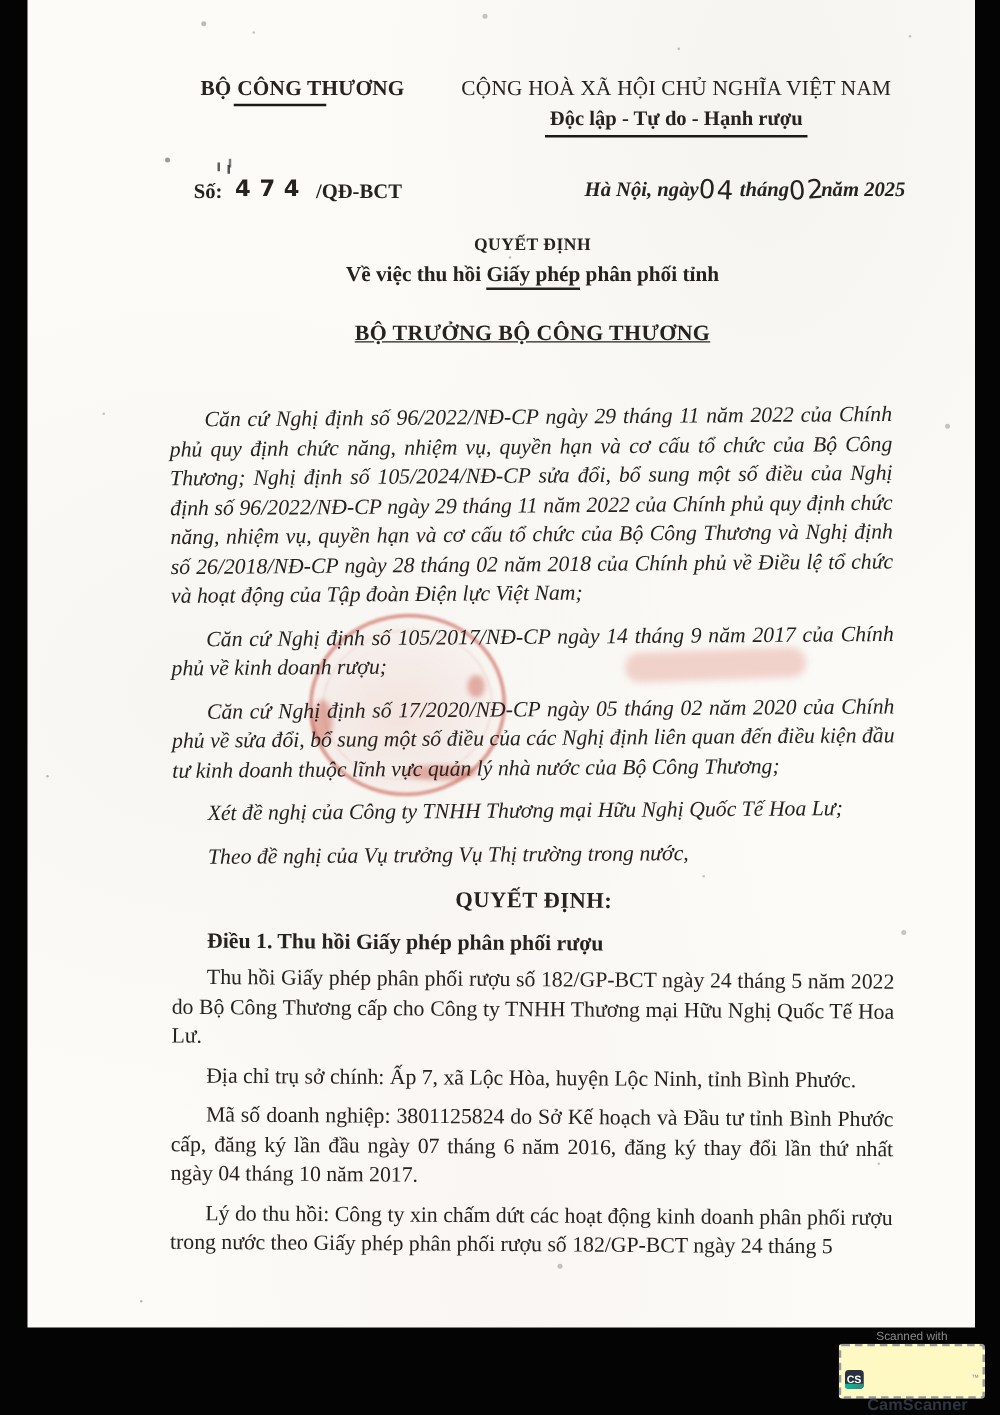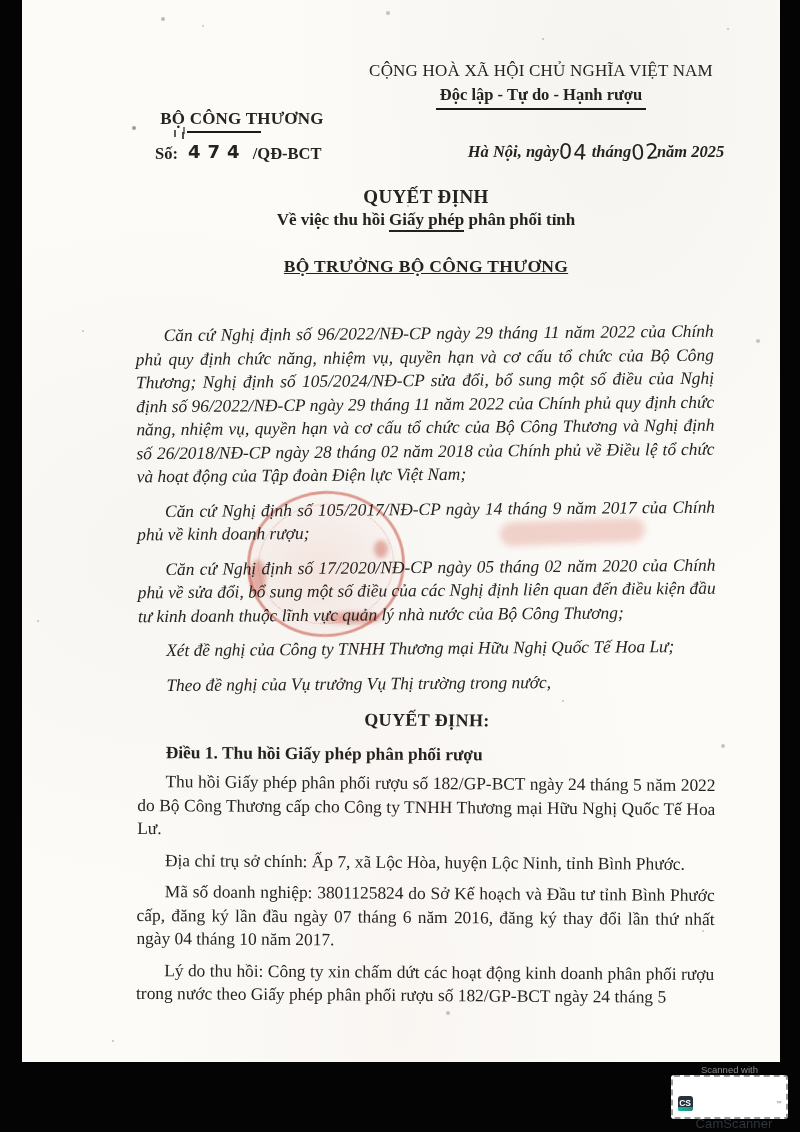--- a/index.html
+++ b/index.html
@@ -14,41 +14,41 @@
     box-shadow:140px 18px 0 1px rgba(70,70,70,.35), 180px 25px 0 0 rgba(70,70,70,.3),
       365px 12px 0 1px rgba(70,70,70,.3), 520px 38px 0 0 rgba(70,70,70,.35),
       705px 28px 0 0 rgba(70,70,70,.3), 111px 127px 0 1px rgba(60,60,60,.5),
       385px 205px 0 0 rgba(70,70,70,.35), 60px 330px 0 0 rgba(70,70,70,.3),
       735px 340px 0 1px rgba(70,70,70,.3), 15px 620px 0 0 rgba(70,70,70,.35),
       540px 700px 0 0 rgba(70,70,70,.3), 700px 745px 0 1px rgba(70,70,70,.3),
       260px 862px 0 0 rgba(70,70,70,.35), 680px 930px 0 0 rgba(70,70,70,.3),
       425px 1012px 0 1px rgba(70,70,70,.3), 90px 1040px 0 0 rgba(70,70,70,.35);}
   
   .agency{position:absolute;left:135px;top:60px;width:170px;text-align:center;
-          font-weight:bold;font-size:17px;line-height:21px;letter-spacing:.2px;margin-top:48px;}
+          font-weight:bold;font-size:17px;line-height:21px;letter-spacing:.2px;}
   .agency-rule{width:74px;height:2px;background:#1c1a18;margin:2px auto 0 30px;}
   .nation-col{position:absolute;left:318px;top:60px;width:402px;text-align:center;}
   .nation{font-weight:normal;font-size:17px;line-height:22px;letter-spacing:.2px;}
   .motto{margin-top:3px;font-weight:bold;font-size:16.5px;}
   .motto span{display:inline-block;border-bottom:2px solid #1c1a18;padding:0 4px 3px;}
   
   .num-row{position:absolute;left:133px;top:138px;width:590px;height:34px;}
   .doc-num{position:absolute;left:0;top:4px;font-size:16.5px;font-weight:bold;}
   .hand-num{font-family:"DejaVu Sans",sans-serif;font-weight:bold;font-size:18px;
             letter-spacing:7px;margin:0 2px 0 6px;display:inline-block;transform:translateY(-1px);}
   .ink-a{position:absolute;left:19px;top:-12px;width:2px;height:7px;background:rgba(40,40,40,.75);
          box-shadow:8px 2px 0 0 rgba(40,40,40,.8), 9px -3px 0 0 rgba(40,40,40,.6), -2px 3px 0 -1px rgba(40,40,40,.5);}
   .place-date{position:absolute;left:292px;top:2px;width:298px;text-align:center;
               font-style:italic;font-weight:bold;font-size:16.5px;white-space:nowrap;}
   .hand{font-family:"DejaVu Sans",sans-serif;font-style:normal;font-weight:400;font-size:21px;
         line-height:1;display:inline-block;transform:rotate(3deg) translateY(2px);letter-spacing:1px;}
   .hand.m{margin-right:-3px;transform:rotate(-4deg) translateY(2px);}
   
   .title-block{position:absolute;left:115px;top:186px;width:578px;text-align:center;}
-  .doc-kind{font-weight:bold;font-size:19px;line-height:22px;letter-spacing:.4px;}
+  .doc-kind{font-weight:bold;font-size:14px;line-height:22px;letter-spacing:.4px;}
   .doc-subject{font-weight:bold;font-size:17px;line-height:24px;}
   .doc-subject .u{border-bottom:2px solid #242220;padding-bottom:1px;}
   .authority{margin-top:24px;font-weight:bold;font-size:17.5px;letter-spacing:.3px;text-decoration:underline;}
   
   .stamp{position:absolute;left:225px;top:491px;width:152px;height:140px;border-radius:50%;
          border:3.5px solid rgba(186,44,27,.45);transform:rotate(-6deg);filter:blur(.7px);
          background:radial-gradient(ellipse at 45% 55%, rgba(200,60,40,.10), rgba(200,60,40,.03) 60%, transparent 75%);}
   .stamp::before{content:"";position:absolute;left:8px;top:10px;right:8px;bottom:10px;border-radius:50%;
          border:1px dotted rgba(186,44,27,.35);}
   .stamp-blob{position:absolute;border-radius:50%;background:rgba(190,45,25,.35);filter:blur(2px);}
@@ -61,31 +61,31 @@
   .body-text{position:absolute;left:115px;top:322px;width:578px;font-size:17.4px;line-height:23.5px;
              text-align:justify;}
   .body-text p{margin:0 0 11px;text-indent:28px;}
   .preamble{font-style:italic;transform:rotate(-0.45deg);}
   .operative{transform:rotate(0.4deg);}
   .decision{margin:14px 0 10px !important;text-align:center;text-indent:0 !important;
             font-weight:bold;font-style:normal;font-size:18px;letter-spacing:.4px;}
   .article-heading{font-weight:bold;margin-bottom:6px !important;}
   .operative p{margin-bottom:8px;}
   
-  .badge{position:absolute;left:671px;top:1075px;width:117px;height:44px;background:#ffffff;
+  .badge{position:absolute;left:671px;top:1075px;width:117px;height:44px;background:#fef9c3;
          border:2px dashed #9a9a9a;border-radius:3px;box-sizing:border-box;
          display:flex;flex-direction:column;align-items:center;justify-content:center;
          font-family:"Liberation Sans","DejaVu Sans",sans-serif;}
   .badge-top{font-size:9.5px;color:#8a8a8a;line-height:11px;}
   .badge-bottom{display:flex;align-items:center;gap:3px;margin-top:1px;}
   .cs-logo{position:relative;width:15px;height:15px;background:#28323e;border-radius:3px;
            color:#fff;font-size:8.5px;font-weight:bold;display:flex;align-items:center;justify-content:center;}
   .cs-logo::after{content:"";position:absolute;left:0;bottom:0;width:100%;height:3.5px;
            background:linear-gradient(90deg,#00bfa0,#2a8f85 80%);border-radius:0 0 3px 2px;}
-  .badge-name{font-size:13px;font-weight:normal;color:#2e3640;letter-spacing:.1px;margin-top:40px;}
+  .badge-name{font-size:13px;font-weight:bold;color:#2e3640;letter-spacing:.1px;margin-top:40px;}
   .badge-tm{font-size:6px;color:#8a8a8a;vertical-align:top;line-height:8px;}
 </style>
 </head>
 <body>
 
 <div class="stage">
 
   <div class="paper">
     <div class="specks"></div>
 

